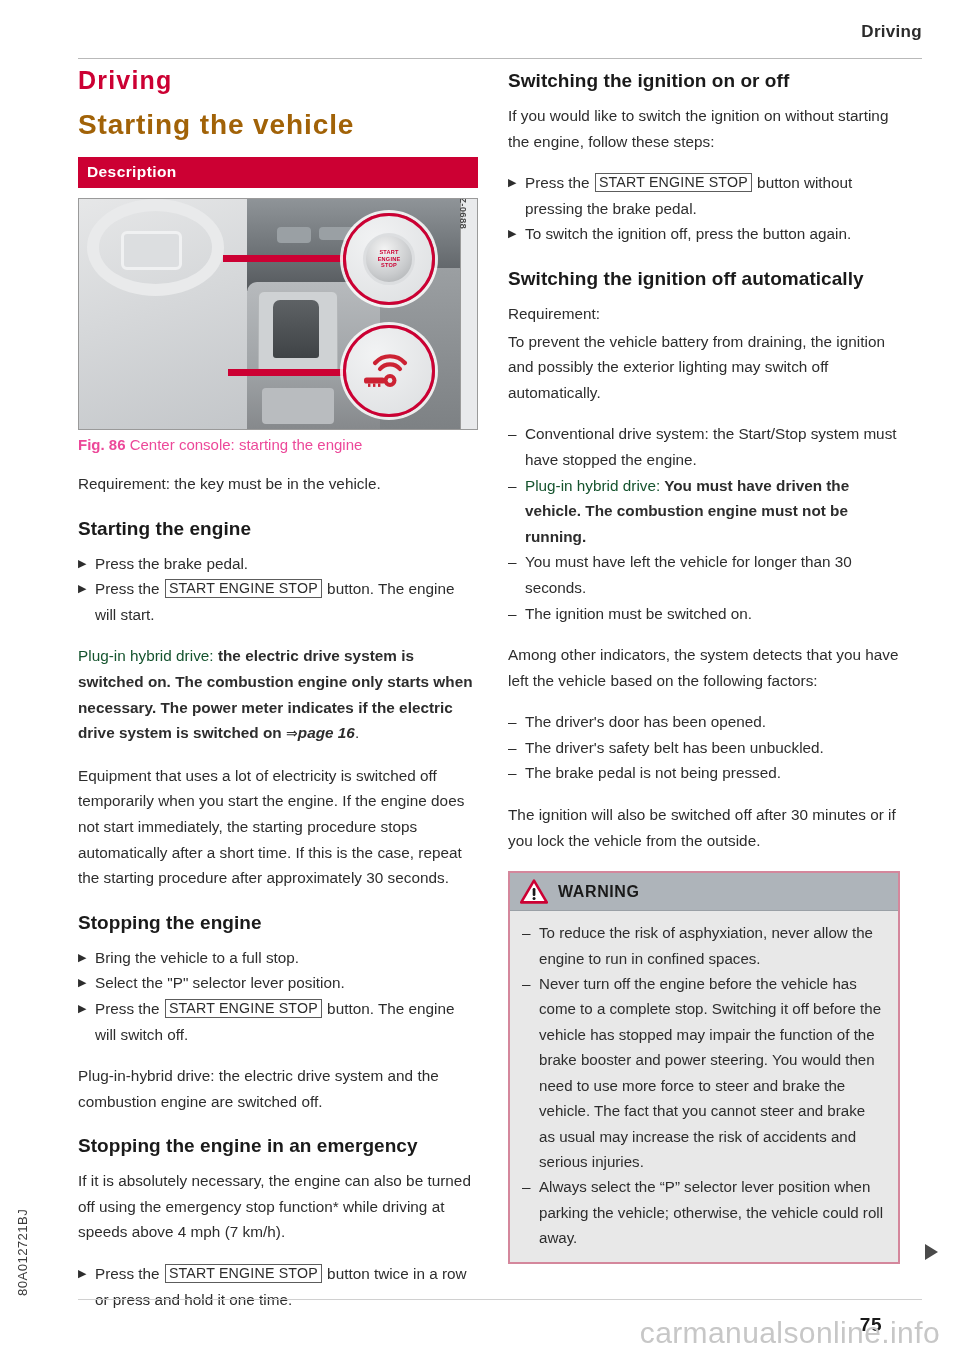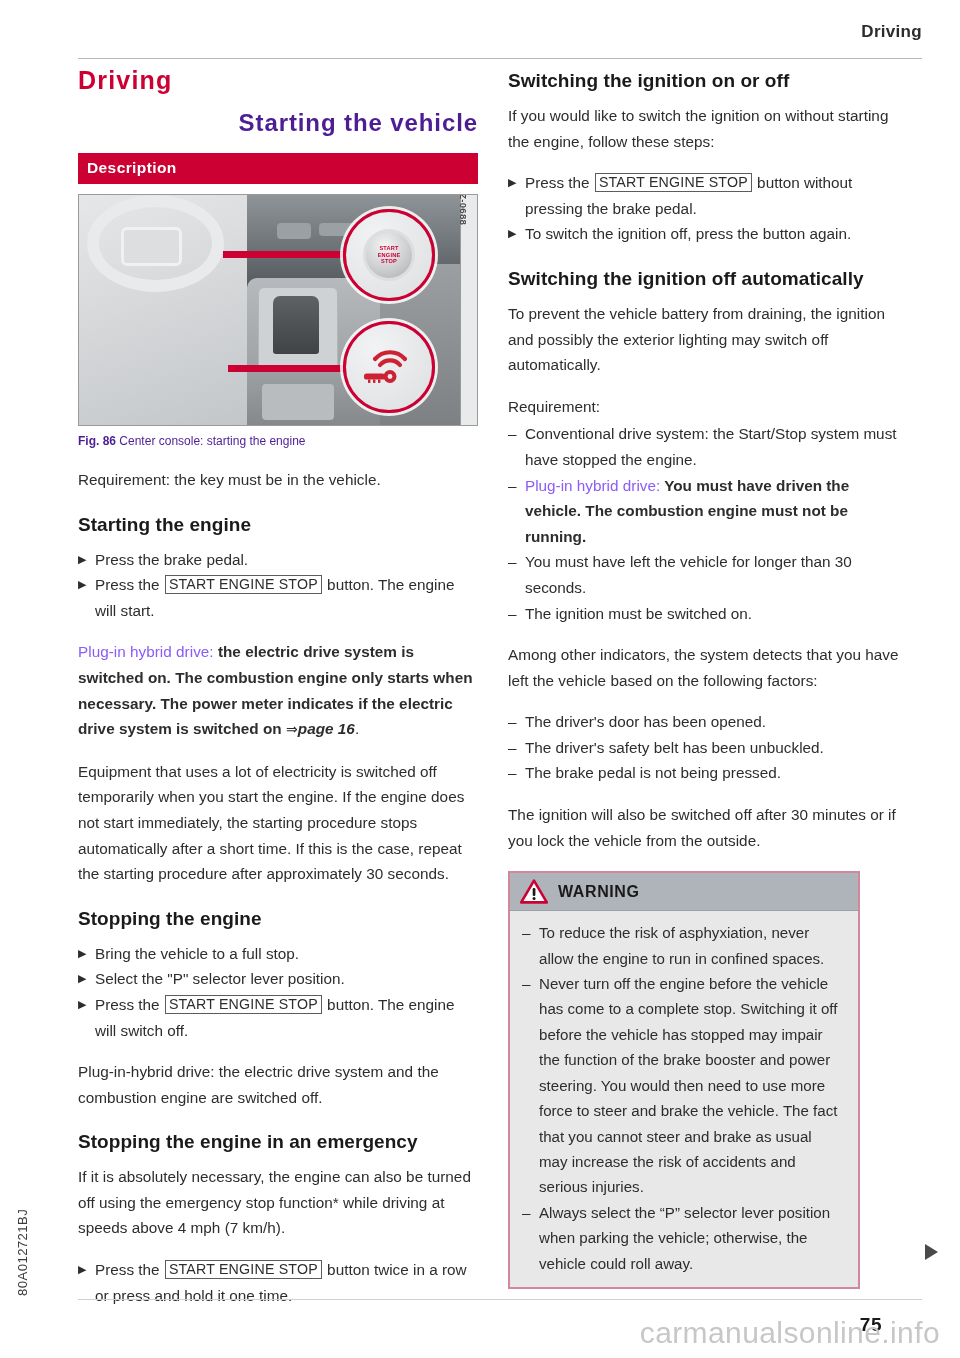--- a/index.html
+++ b/index.html
@@ -51,43 +51,42 @@
   
   h1.chapter {
     margin: 0 0 14px 0;
     font-size: 25px;
     font-weight: bold;
     color: #cc0033;
     letter-spacing: 1.2px;
   }
   h2.section {
     margin: 0 0 16px 0;
-    font-size: 24px;
+    font-size: 28px;
     font-weight: bold;
-    color: #4c1d95;
+    color: #a16207;
     letter-spacing: .9px;
-    text-align: right;
   }
   h3.sub {
     margin: 21px 0 11px 0;
     font-size: 19px;
     font-weight: bold;
     color: #1a1a1a;
     letter-spacing: .05px;
   }
   h3.sub.first { margin-top: 4px; }
 
   p.body {
     margin: 0 0 16px 0;
     font-size: 15.3px;
     line-height: 25.6px;
     color: #2d2d2d;
     letter-spacing: .02px;
   }
-  .grey { color: #8b5cf6; }
+  .grey { color: #14532d; }
   .bold { font-weight: bold; }
   .ital { font-style: italic; font-weight: bold; }
 
   
   .red-bar {
     background: #cc0033;
     color: #ffffff;
     font-size: 15.5px;
     font-weight: bold;
     letter-spacing: .4px;
@@ -147,22 +146,22 @@
   }
   .fig-frame {
     position: relative;
     width: 400px; height: 232px;
     border: 1px solid #9a9a9a;
     background: #c9cdd0;
     overflow: hidden;
   }
   .fig-caption {
     margin-top: 7px;
-    font-size: 12px;
-    color: #4c1d95;
+    font-size: 15px;
+    color: #ec4899;
     line-height: 16px;
   }
   .fig-caption .figno { font-weight: bold; }
 
   
   .fig-code {
     position: absolute;
     right: 0; top: 0;
     width: 17px; height: 232px;
     background: #e9eaec;
@@ -258,21 +257,21 @@
     text-align: center; line-height: 6.4px; letter-spacing: .2px;
   }
   .keysig {
     position: absolute; left: 50%; top: 50%;
     transform: translate(-50%,-50%);
     width: 60px; height: 56px;
   }
 
   
   .warnbox {
-    width: 352px;
+    width: 392px;
     border: 2px solid #d4879c;
     background: #e8e8e8;
     margin-top: 18px;
   }
   .warn-head {
     display: flex; align-items: center;
     gap: 10px;
     background: #aeb4ba;
     padding: 6px 10px 6px 10px;
     border-bottom: 1px solid #9aa0a6;
@@ -456,23 +455,23 @@
       <li>
         <span class="marker">▶</span><span>Press the </span><span class="keycap">START ENGINE STOP</span><span> button without pressing the brake pedal.</span>
       </li>
       <li>
         <span class="marker">▶</span><span>To switch the ignition off, press the button again.</span>
       </li>
     </ul>
 
     <h3 class="sub">Switching the ignition off automatically</h3>
 
+    <p class="body" style="margin-bottom:2px">Requirement:</p>
+
     <p class="body">To prevent the vehicle battery from draining, the ignition and possibly the exterior lighting may switch off automatically.</p>
-
-    <p class="body" style="margin-bottom:2px">Requirement:</p>
 
     <ul class="dash">
       <li>
         <span class="marker">–</span><span>Conventional drive system: the Start/Stop system must have stopped the engine.</span>
       </li>
       <li>
         <span class="marker">–</span><span class="grey">Plug-in hybrid drive:</span><span class="bold"> You must have driven the vehicle. The combustion engine must not be running.</span>
       </li>
       <li>
         <span class="marker">–</span><span>You must have left the vehicle for longer than 30 seconds.</span>

